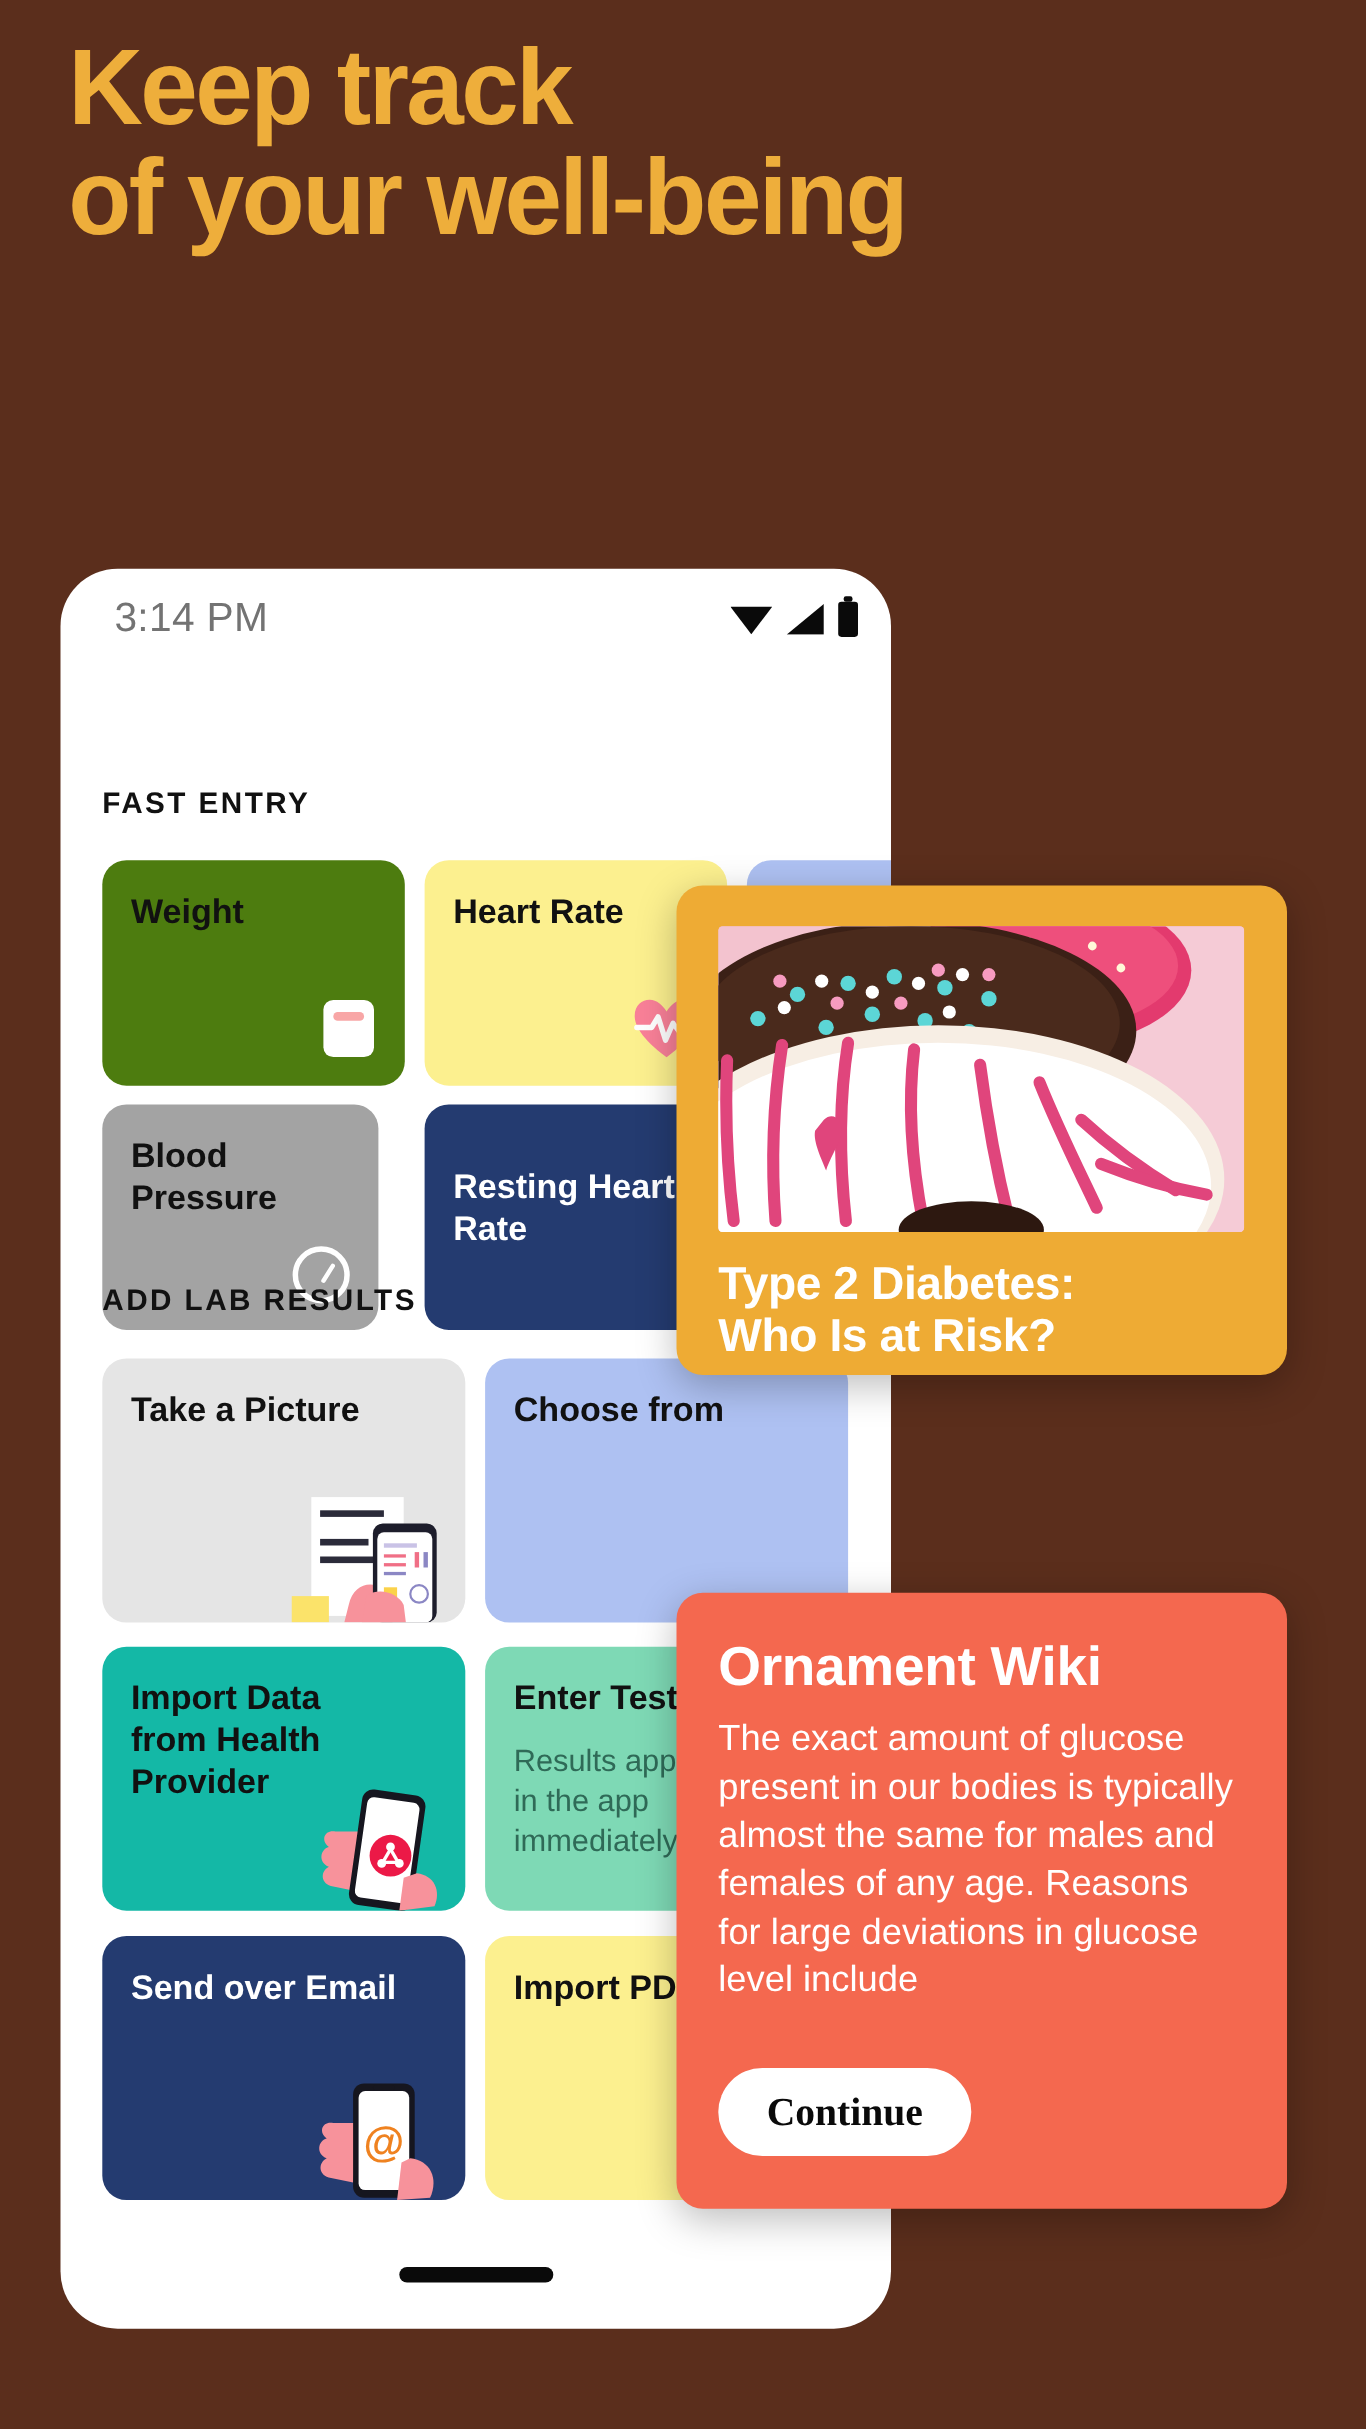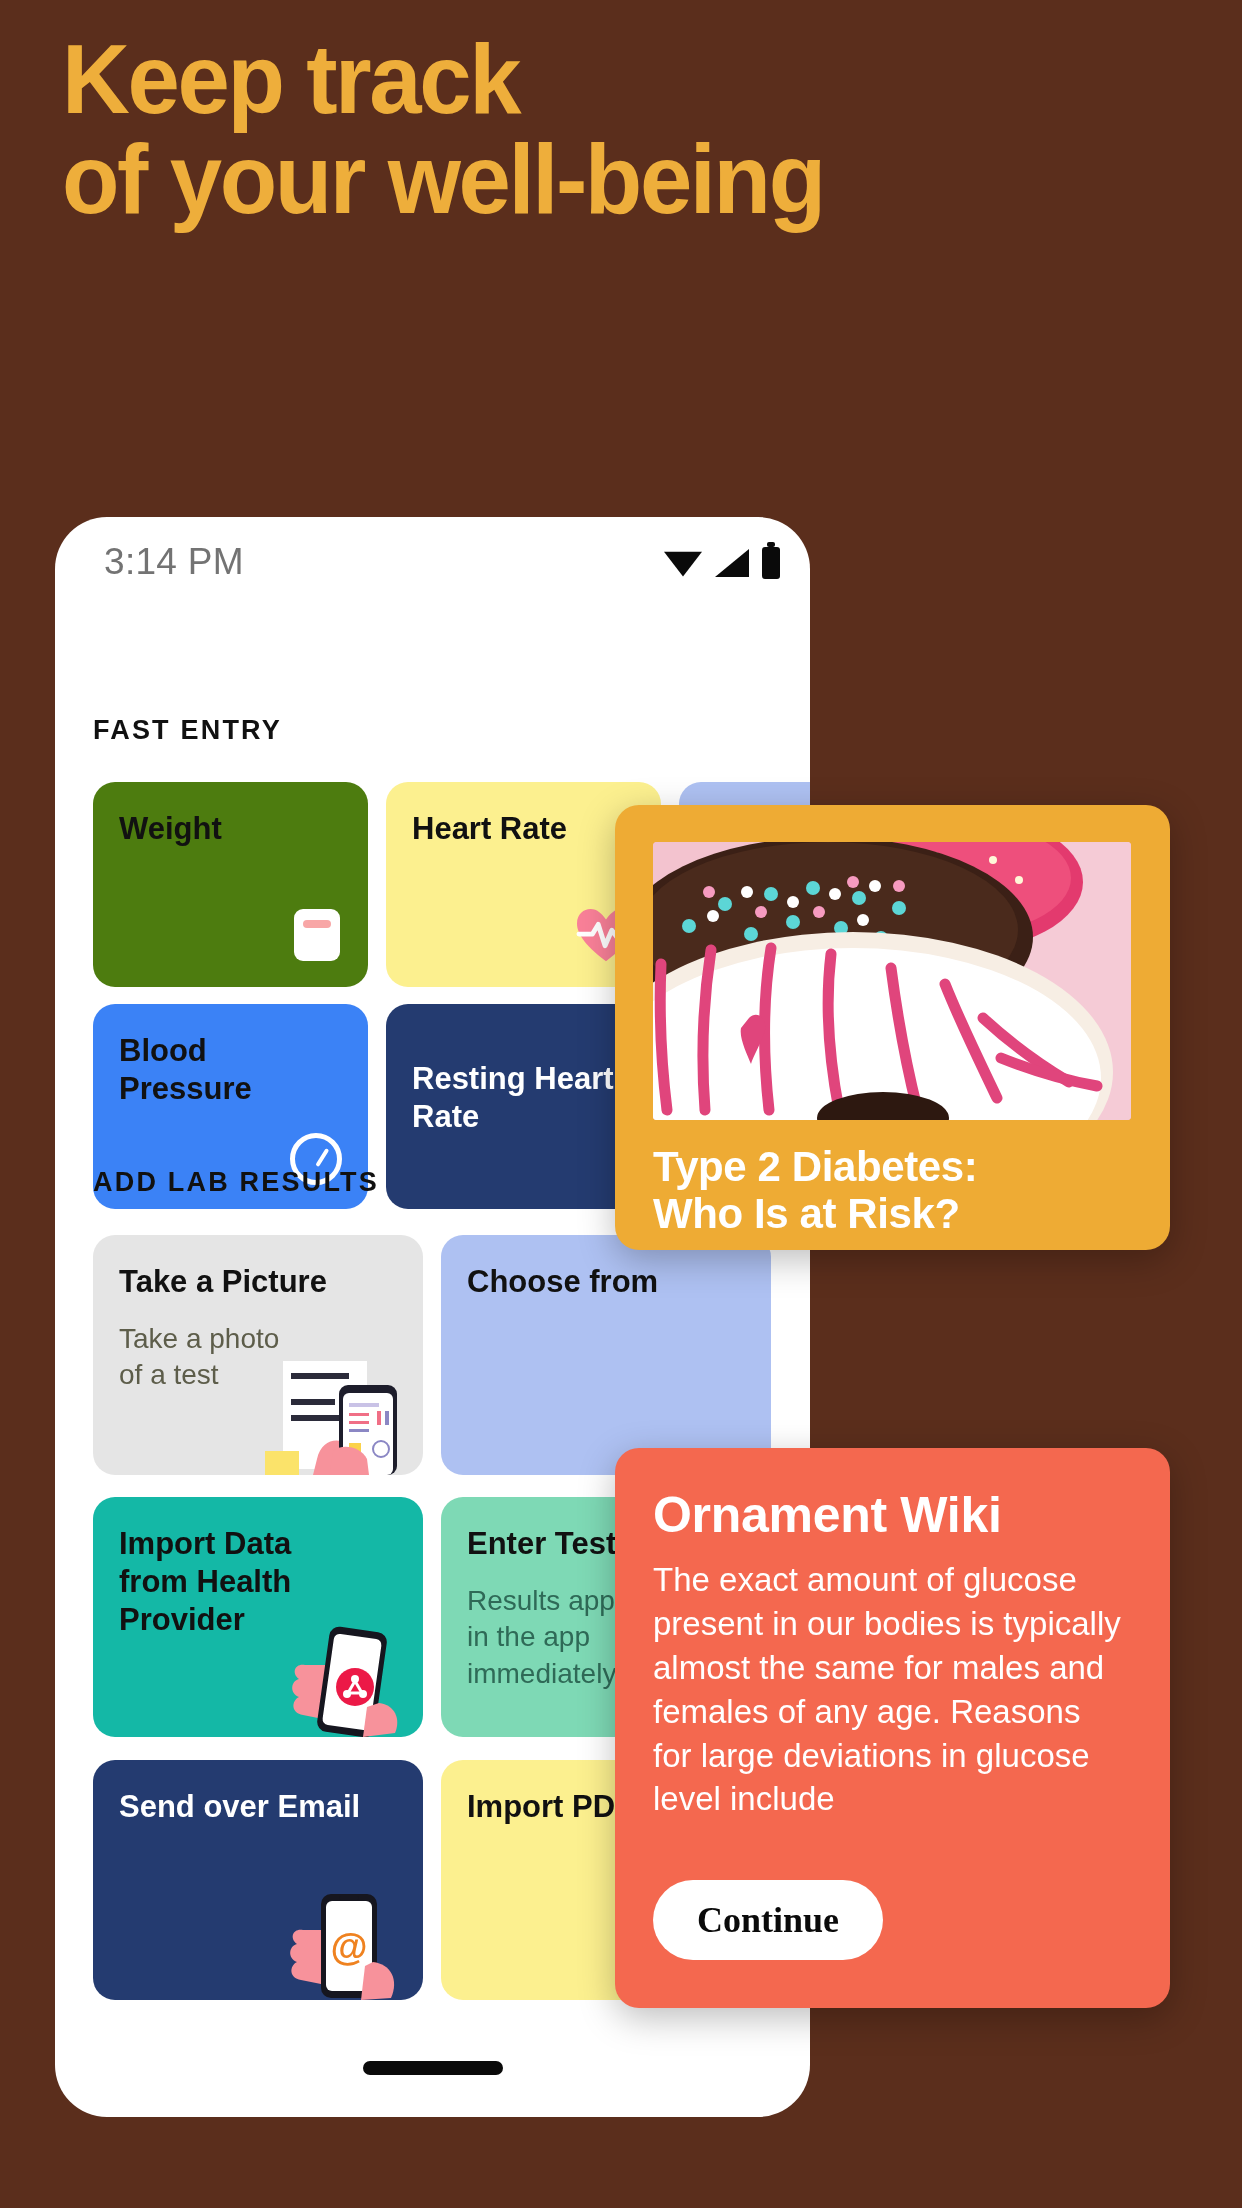--- a/index.html
+++ b/index.html
@@ -251,36 +251,34 @@
         <path d="M32 56 C8 38 2 26 2 17 C2 7 9 2 16 2 C23 2 28 7 32 13 C36 7 41 2 48 2 C55 2 62 7 62 17 C62 26 56 38 32 56 Z" fill="#f98098"></path>
         <path d="M4 28 L18 28 L24 18 L31 40 L38 24 L44 32 L60 32" fill="none" stroke="#ffffff" stroke-width="5" stroke-linejoin="round" stroke-linecap="round"></path>
       </svg>
     </span>
   </div>
 
   <div class="tile" style="left:624px; top:265px; width:275px; height:205px; background:#aec1f2;">
     <div class="tile-title" style="white-space:nowrap;">Blood Glucose</div>
   </div>
 
-  <div class="tile" style="left:38px; top:487px; width:275px; height:205px; background:#3b82f6;">
+  <div class="tile" style="left:38px; top:487px; width:251px; height:205px; background:#a3a3a3;">
     <div class="tile-title">Blood Pressure</div>
     <span class="ic-gauge"></span>
   </div>
 
   <div class="tile dark" style="left:331px; top:487px; width:275px; height:205px; background:#243b70;">
     <div class="tile-title" style="white-space:pre-line;margin-top:28px;">Resting Heart
 Rate</div>
   </div>
 
   <div class="section-title" id="title-lab-results">ADD LAB RESULTS</div>
 
   <div class="tile" style="left:38px; top:718px; width:330px; height:240px; background:#e5e5e5;">
     <div class="tile-title">Take a Picture</div>
-    <div class="tile-sub">Take a photo
-of a test</div>
     <span class="illus" style="right:8px; bottom:0; width:150px; height:120px;">
       <svg viewBox="0 0 150 120" width="150" height="120">
         <rect x="18" y="6" width="84" height="108" fill="#ffffff"></rect>
         <rect x="26" y="18" width="58" height="6" fill="#2b2b3a"></rect>
         <rect x="26" y="44" width="44" height="6" fill="#2b2b3a"></rect>
         <rect x="26" y="60" width="52" height="6" fill="#2b2b3a"></rect>
         <rect x="0" y="96" width="34" height="24" fill="#fbe36a"></rect>
         <path d="M52 104 C56 86 70 82 82 88 L92 120 L48 120 Z" fill="#f7929b"></path>
         <rect x="74" y="30" width="58" height="90" rx="9" fill="#1d1d2b"></rect>
         <rect x="78" y="38" width="50" height="82" rx="6" fill="#ffffff"></rect>

